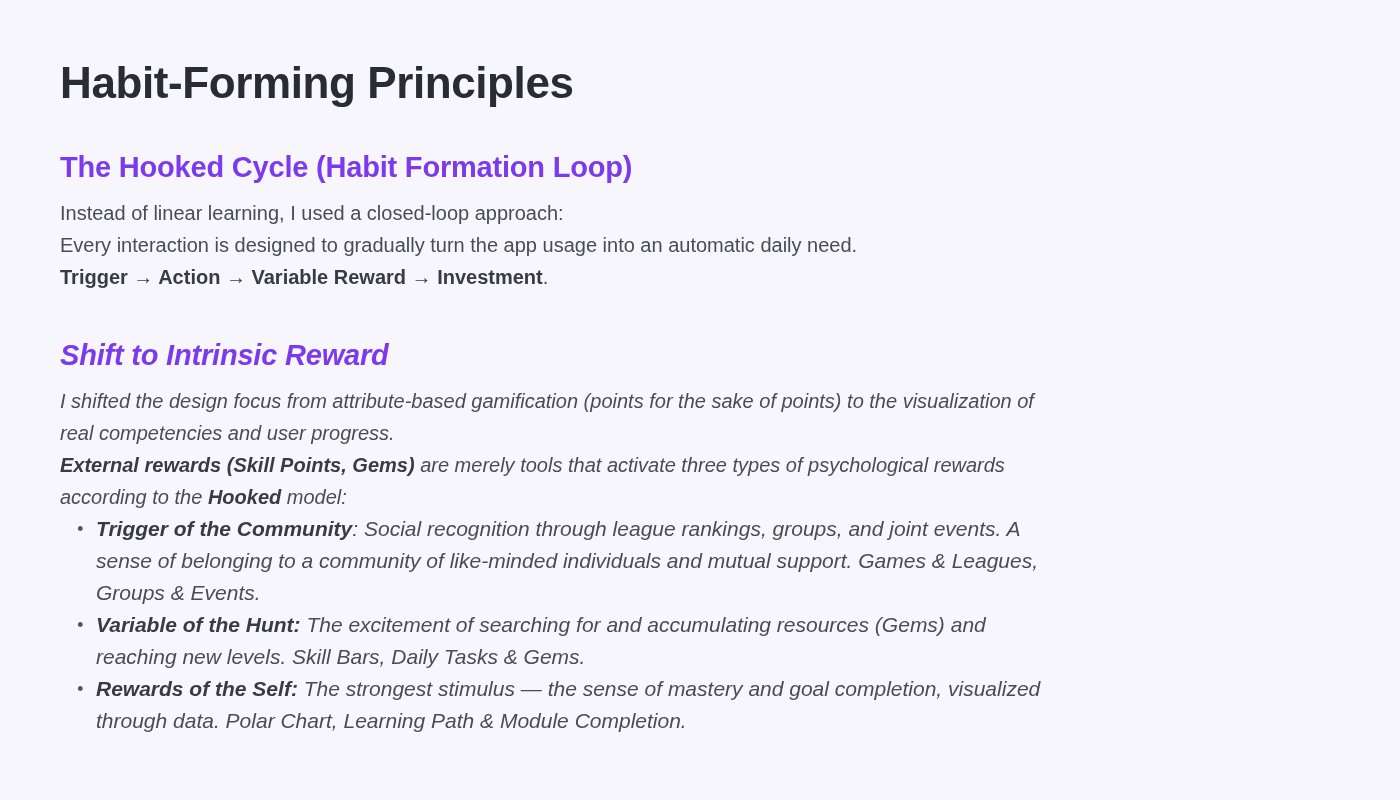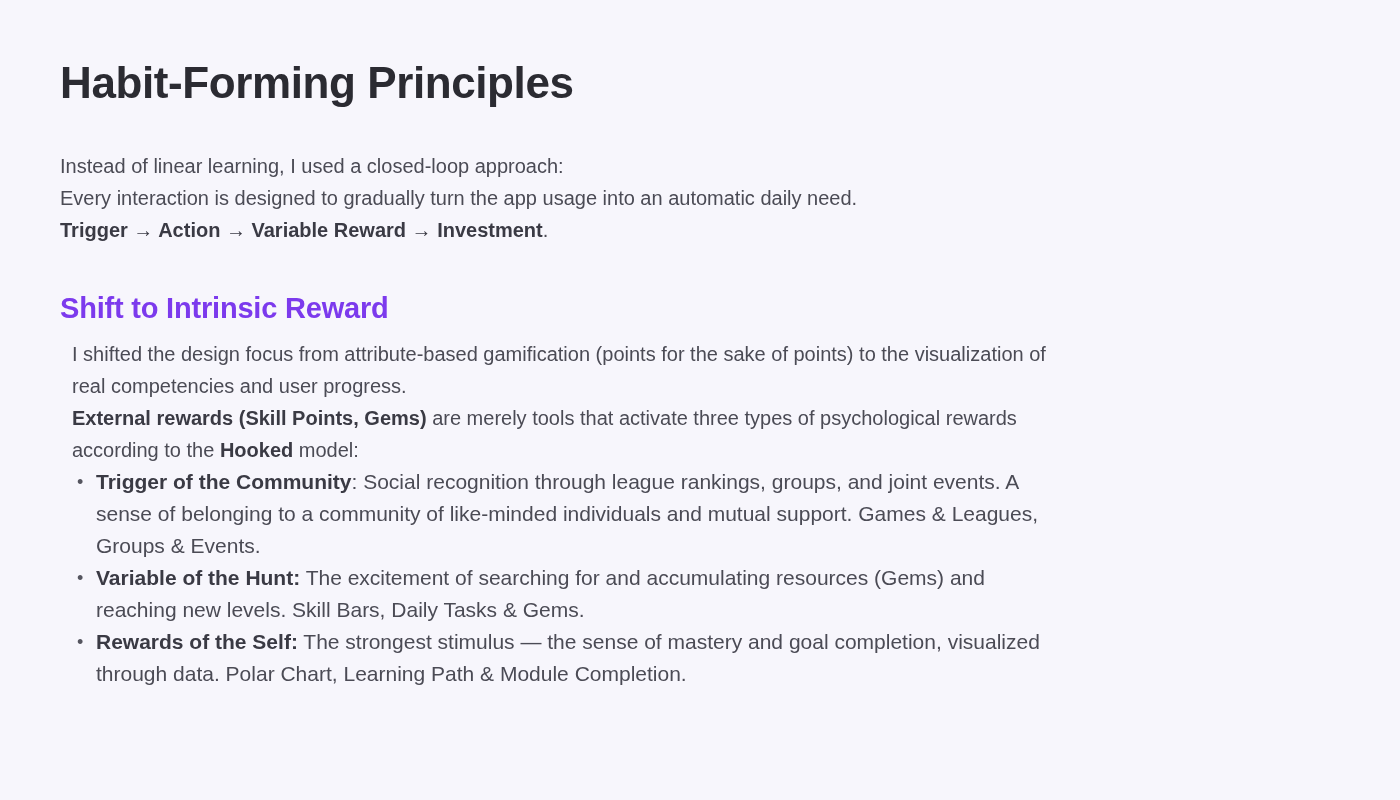--- a/index.html
+++ b/index.html
@@ -36,20 +36,21 @@
     letter-spacing: -0.4px;
     color: #2b2b32;
   }
 
   
   .section {
     margin-top: 43px;
   }
   .section + .section {
     margin-top: 45px;
+    font-style: italic;
   }
 
   .section-heading {
     margin: 0 0 12px 0;
     font-size: 29px;
     line-height: 1.2;
     font-weight: 700;
     letter-spacing: -0.2px;
     color: #7c3aed;
   }
@@ -59,21 +60,20 @@
   .body-para {
     margin: 0;
     font-size: 20px;
     line-height: 32px;
     color: #4b4b55;
     font-weight: 400;
   }
 
   .body-para {
     max-width: 1000px;
-    margin-left: 12px;
   }
 
   .body-line b,
   .body-para b {
     font-weight: 700;
     color: #3a3a44;
   }
 
   
   .reward-list {
@@ -105,20 +105,21 @@
 </style>
 </head>
 <body>
 
 <div class="page">
   <div class="content">
 
     <h1 class="doc-title">Habit-Forming Principles</h1>
 
     <section class="section">
+      <h2 class="section-heading">The Hooked Cycle (Habit Formation Loop)</h2>
 
       <p class="body-line">Instead of linear learning, I used a closed-loop approach:</p>
 
       <p class="body-line">Every interaction is designed to gradually turn the app usage into an automatic daily need.</p>
 
       <p class="body-line">
         <b>Trigger → Action → Variable Reward → Investment</b><span>.</span>
       </p>
     </section>
 

